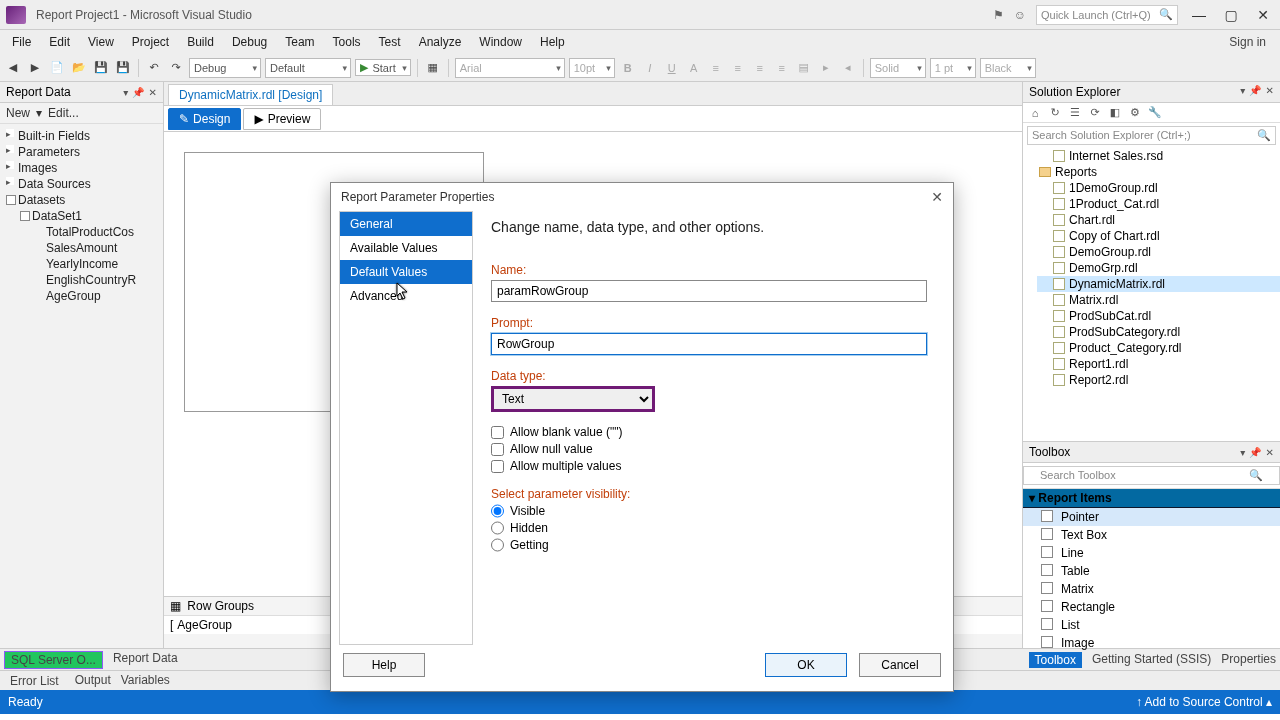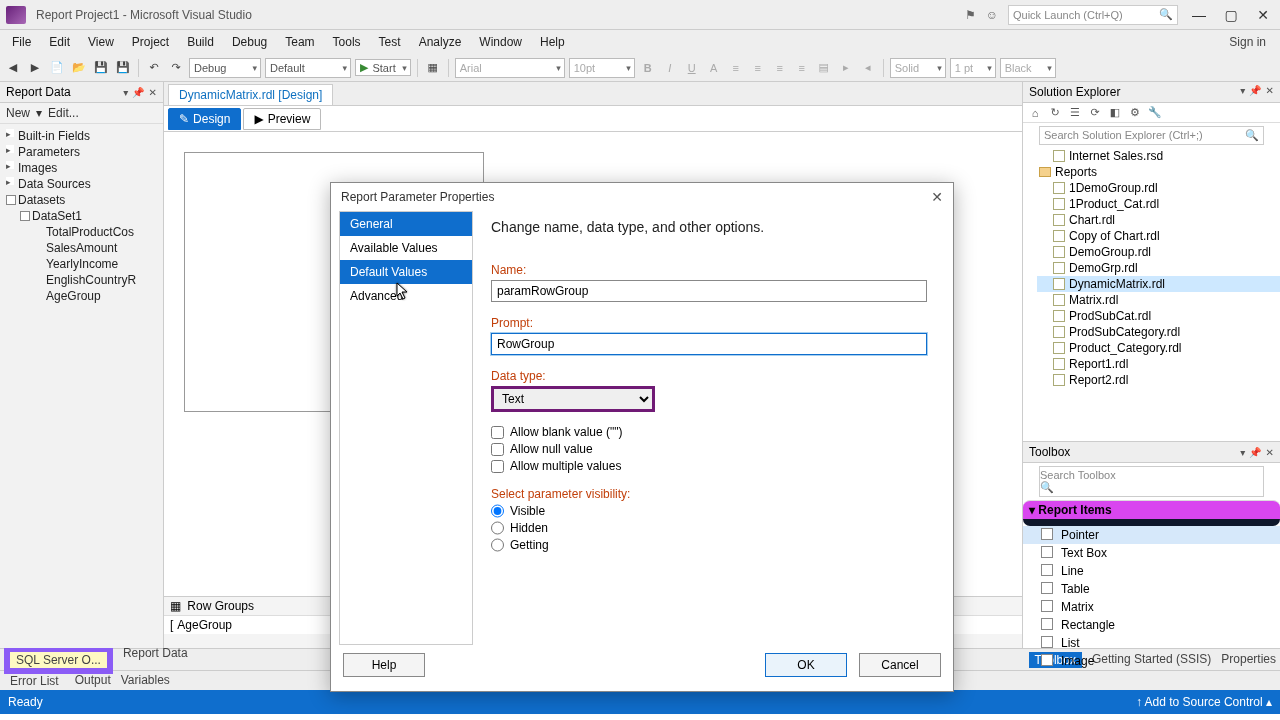--- a/index.html
+++ b/index.html
@@ -4,21 +4,21 @@
 <style>
 * { box-sizing: border-box; margin: 0; padding: 0; font-family: "Segoe UI", Tahoma, sans-serif; }
 body { width: 1280px; height: 720px; background: #fff; overflow: hidden; font-size: 12px; }
 
 .titlebar { height: 30px; background: #eee; display: flex; align-items: center; padding: 0 6px; border-bottom: 1px solid #ccc; }
 .titlebar .vs-icon { width: 20px; height: 18px; background: linear-gradient(135deg,#68217a,#a968b6); margin-right: 10px; border-radius: 2px; }
 .titlebar .title { color: #555; font-size: 12px; }
 .titlebar .spacer { flex: 1; }
 .titlebar .sys-icons { display: flex; gap: 10px; align-items: center; color: #666; }
 .titlebar .sys-icons span { cursor: default; }
-.titlebar .quicklaunch { width: 170px; height: 20px; border: 1px solid #ccc; background: #fff; padding: 0 4px; font-size: 11px; color: #888; display: flex; align-items: center; justify-content: space-between; }
+.titlebar .quicklaunch { width: 142px; height: 20px; border: 1px solid #ccc; background: #fff; padding: 0 4px; font-size: 11px; color: #888; display: flex; align-items: center; justify-content: space-between; }
 .titlebar .winbtn { width: 22px; text-align: center; font-size: 14px; color: #333; }
 
 .menubar { height: 24px; background: #eee; display: flex; align-items: center; padding: 0 4px; gap: 2px; justify-content: space-between; }
 .menubar .menus { display: flex; gap: 2px; }
 .menubar .menus span { padding: 3px 8px; color: #222; }
 .menubar .signin { color: #444; padding-right: 10px; }
 
 .toolbar { height: 28px; background: #eee; border-bottom: 1px solid #ccc; display: flex; align-items: center; padding: 0 4px; gap: 4px; font-size: 11px; color: #555; }
 .toolbar .sep { width: 1px; height: 18px; background: #ccc; margin: 0 2px; }
 .toolbar .tb-btn { width: 18px; height: 18px; display: inline-flex; align-items: center; justify-content: center; color: #444; }
@@ -55,39 +55,39 @@
 
 .rowgroups { height: 52px; border-top: 1px solid #ccc; background: #f4f4f4; }
 .rowgroups .hd { display: flex; align-items: center; gap: 6px; padding: 2px 6px; border-bottom: 1px solid #ddd; }
 .rowgroups .row { padding: 2px 6px; background: #fff; display: flex; align-items: center; gap: 4px; }
 
 .right-container { width: 258px; display: flex; flex-direction: column; border-left: 1px solid #ccc; }
 .sol-exp { flex: 1; background: #fff; display: flex; flex-direction: column; border-bottom: 1px solid #ccc; overflow: hidden; }
 .sol-exp .ph { background: #eee; display: flex; justify-content: space-between; padding: 3px 6px; border-bottom: 1px solid #ccc; }
 .sol-exp .tb-row { display: flex; gap: 4px; padding: 3px 4px; border-bottom: 1px solid #ddd; align-items: center; }
 .sol-exp .tb-row span { width: 16px; text-align: center; color: #555; font-size: 11px; }
-.sol-exp .search { margin: 3px 16px; border: 1px solid #ccc; padding: 2px 4px; font-size: 11px; color: #888; display: flex; justify-content: space-between; }
+.sol-exp .search { margin: 3px 4px; border: 1px solid #ccc; padding: 2px 4px; font-size: 11px; color: #888; display: flex; justify-content: space-between; }
 .sol-tree { flex: 1; overflow: hidden; font-size: 12px; padding-left: 14px; }
 .sol-tree .item { padding: 1px 0 1px 32px; position: relative; white-space: nowrap; }
 .sol-tree .item.sel { background: #cde8ff; }
 .sol-tree .item .ficon { position: absolute; left: 16px; width: 12px; height: 12px; top: 2px; border: 1px solid #aa7; background: #fff; }
 .sol-tree .folder { padding: 1px 0 1px 18px; position: relative; }
 .sol-tree .folder .ficon { position: absolute; left: 2px; width: 12px; height: 10px; top: 3px; background: #f5d18c; border: 1px solid #caa148; }
 
 .toolbox { height: 206px; background: #fff; display: flex; flex-direction: column; }
-.toolbox .tb-search { margin: 3px 16px; border: 1px solid #ccc; padding: 2px 0; font-size: 11px; color: #888; display: flex; justify-content: space-between; flex-direction: column; }
-.toolbox .grp { padding: 2px 6px; background: #d946ef; border-top: 1px solid #ddd; border-bottom: 7px solid #0f172a; font-weight: 600; border-radius: 7px; }
+.toolbox .tb-search { margin: 3px 0; border: 1px solid #ccc; padding: 2px 16px; font-size: 11px; color: #888; display: flex; justify-content: space-between; }
+.toolbox .grp { padding: 2px 6px; background: #0369a1; border-top: 1px solid #ddd; border-bottom: 1px solid #0f172a; font-weight: 600; }
 .toolbox .titem { padding: 2px 0 2px 38px; position: relative; }
 .toolbox .titem.sel { background: #d6e8fa; }
 .toolbox .titem .ticon { position: absolute; left: 18px; width: 12px; height: 12px; top: 2px; border: 1px solid #888; background: #fff; }
 
 .bottom-tabs { height: 22px; background: #eee; border-top: 1px solid #ccc; display: flex; align-items: center; padding: 0 4px; gap: 10px; justify-content: space-between; }
 .bottom-tabs .left, .bottom-tabs .right { display: flex; gap: 10px; }
 .bottom-tabs span { color: #444; }
-.bottom-tabs .left span:first-child { background: #fef9c3; border: 6px solid #8b5cf6; padding: 1px 6px; }
+.bottom-tabs .left span:first-child { background: #22c55e; border: 1px solid #8b5cf6; padding: 1px 6px; }
 
 .statusbar { height: 24px; background: #0f6ecd; color: #fff; display: flex; align-items: center; justify-content: space-between; padding: 0 8px; font-size: 12px; }
 
 
 .dialog { position: absolute; left: 330px; top: 100px; width: 624px; height: 510px; background: #fff; border: 1px solid #888; box-shadow: 0 4px 20px rgba(0,0,0,0.3); display: flex; flex-direction: column; z-index: 100; }
 .dialog .dtitle { display: flex; justify-content: space-between; align-items: center; padding: 6px 10px; font-size: 12px; color: #333; }
 .dialog .dtitle .close { font-size: 14px; color: #555; }
 .dialog .dbody { flex: 1; display: flex; padding: 0 8px; }
 .dialog .nav { width: 134px; border: 1px solid #ccc; }
 .dialog .nav div { padding: 5px 10px; cursor: default; }
@@ -166,21 +166,21 @@
   <div class="start-btn">
       <span class="play">▶</span>
       <span>Start</span>
     </div>
   <div class="sep"></div>
   <span class="tb-btn">▦</span>
   <div class="sep"></div>
   <div class="combo disabled" style="width:110px">
       <span>Arial</span>
     </div>
-  <div class="combo disabled" style="width:66px">
+  <div class="combo disabled" style="width:46px">
       <span>10pt</span>
     </div>
   <span class="tb-btn disabled">
       <b>B</b>
     </span>
   <span class="tb-btn disabled">
       <i>I</i>
     </span>
   <span class="tb-btn disabled">
       <u>U</u>

